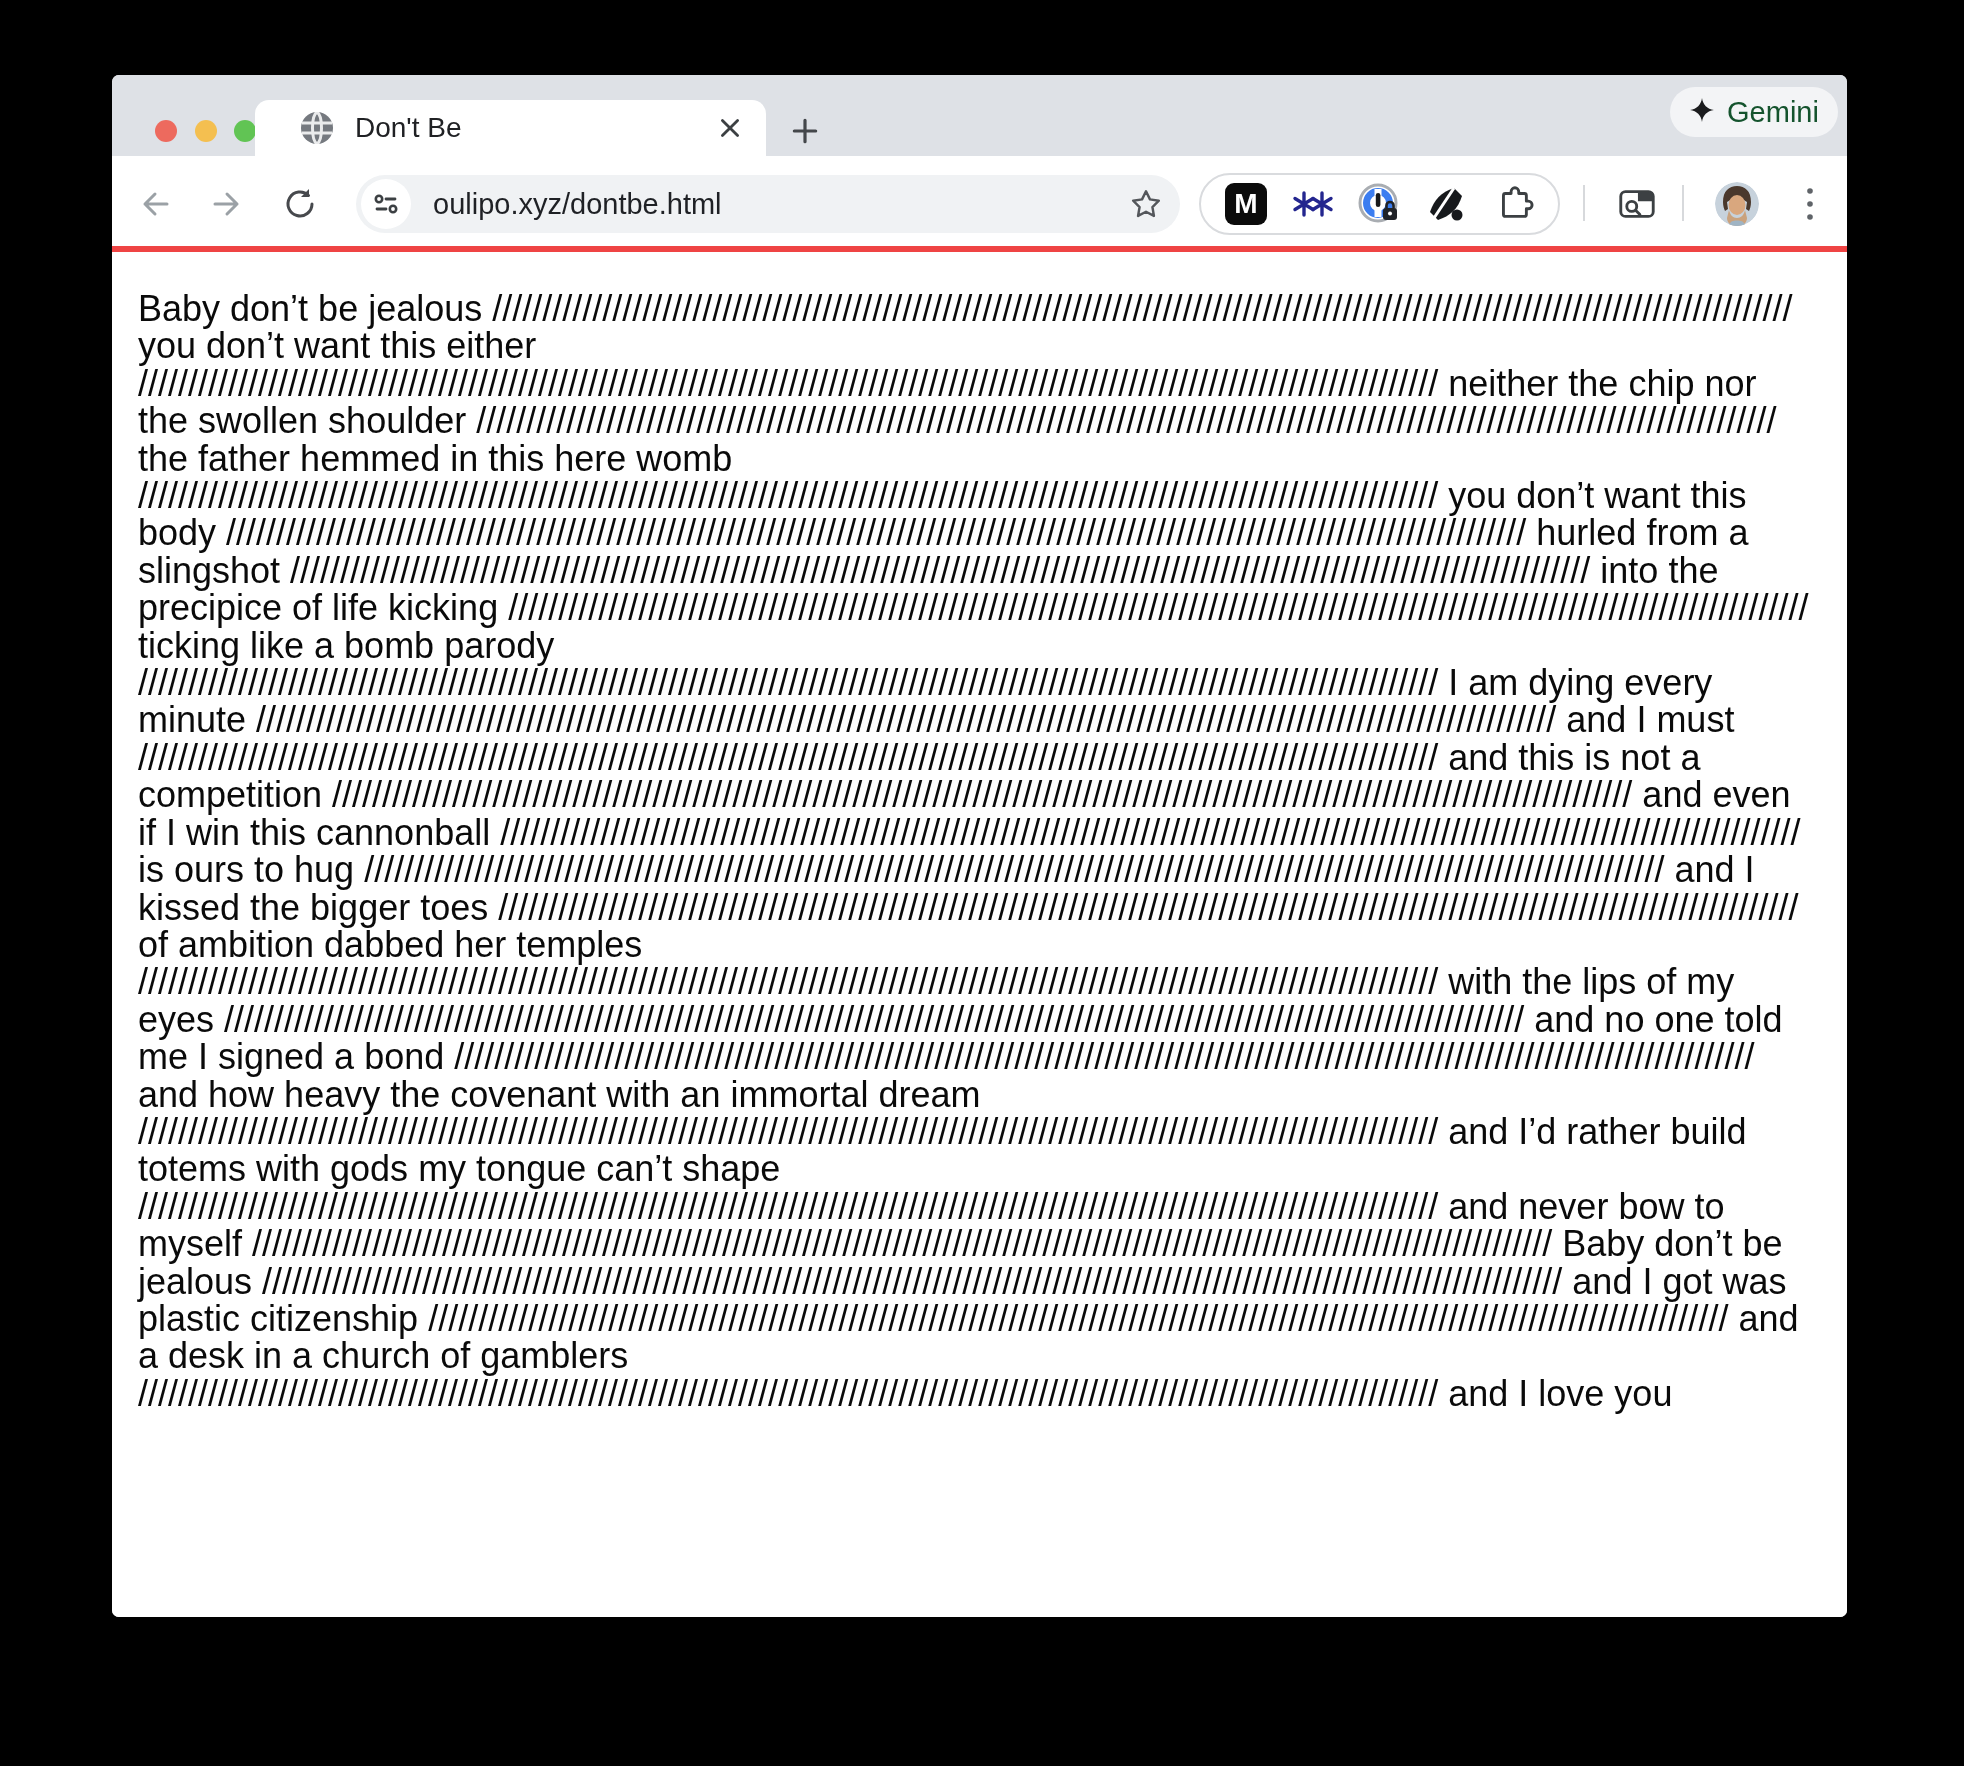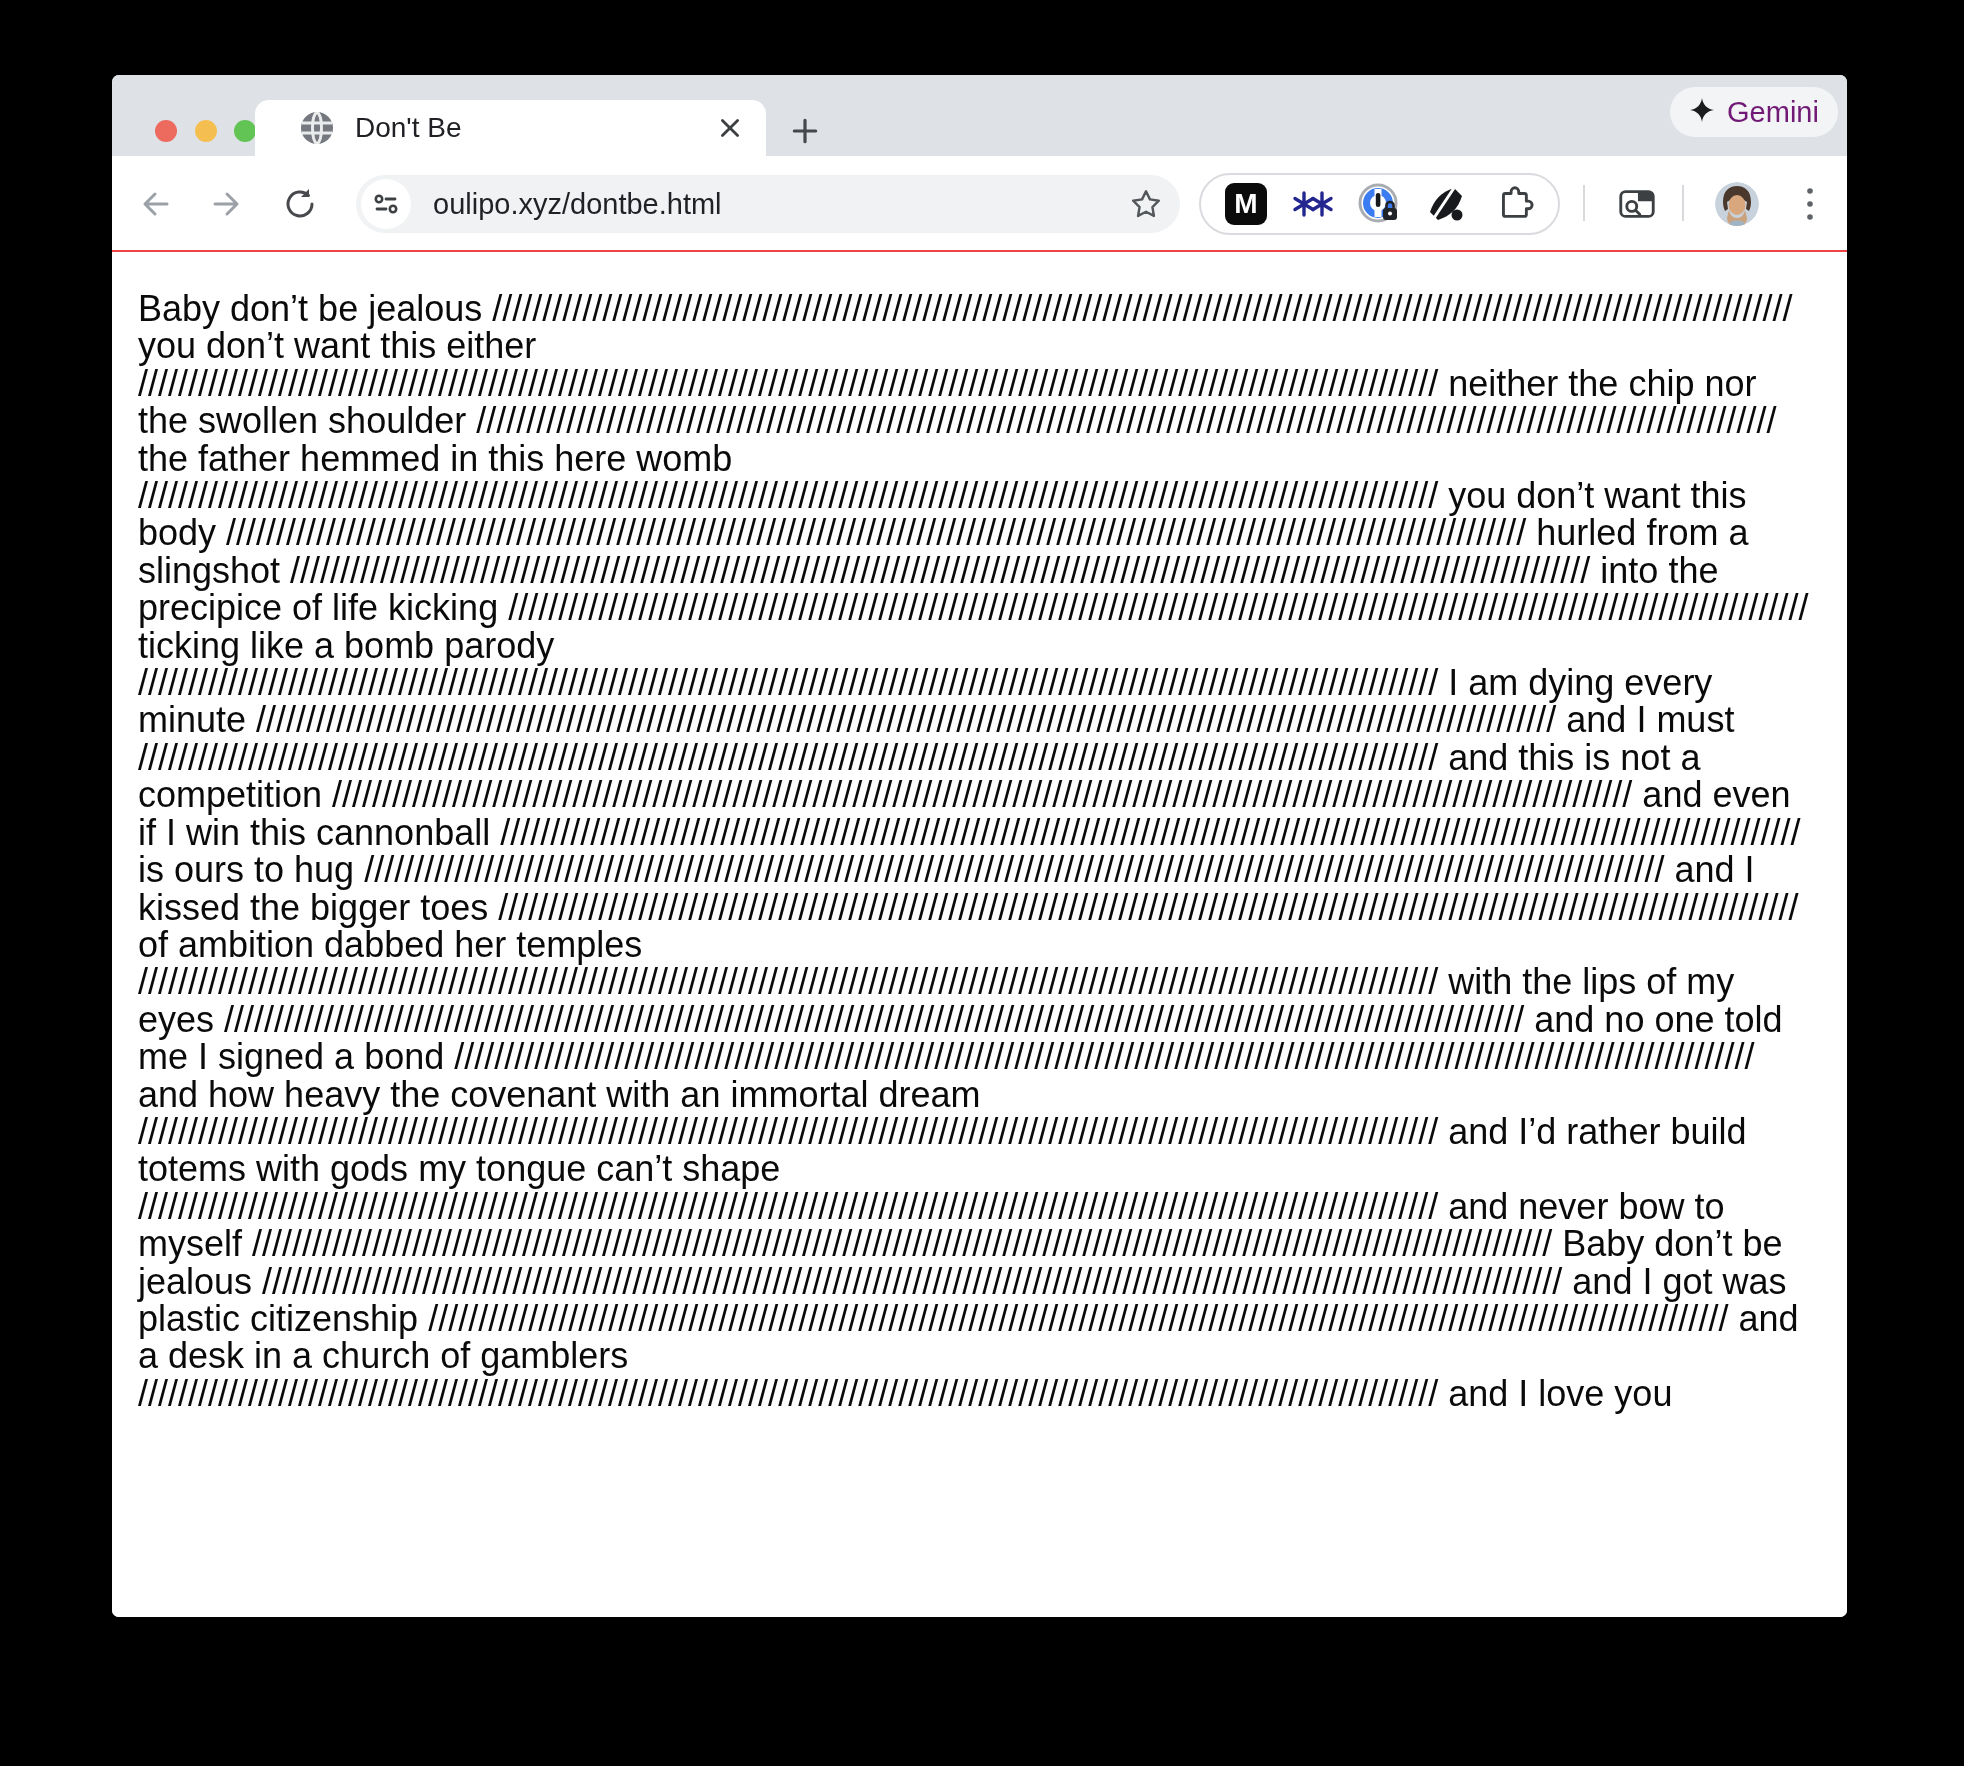--- a/index.html
+++ b/index.html
@@ -23,25 +23,25 @@
                flex:1 1 auto; overflow:hidden; }
   .tab-close { width:40px; height:40px; margin-right:16px; display:flex; align-items:center;
                justify-content:center; border-radius:8px; cursor:pointer; flex:0 0 auto; }
 
   .newtab-btn { position:absolute; left:673px; top:36px; width:40px; height:40px;
                 display:flex; align-items:center; justify-content:center; border-radius:8px; }
 
   .gemini-pill { position:absolute; left:1558px; top:12px; width:168px; height:50px;
                  border-radius:25px; background:#f3f4f6; display:flex; align-items:center;
                  justify-content:center; gap:12px; }
-  .gemini-label { font-size:29px; color:#701a75; }
+  .gemini-label { font-size:29px; color:#14532d; }
 
   
   .toolbar { position:absolute; left:0; top:81px; width:100%; height:96px; background:#fff;
-             border-bottom:2px solid #ef4444; }
+             border-bottom:6px solid #ef4444; }
   .nav-btn { position:absolute; top:28px; width:40px; height:40px; display:flex;
              align-items:center; justify-content:center; border-radius:50%; }
   .nav-back    { left:24px; }
   .nav-forward { left:94px; }
   .nav-reload  { left:168px; }
 
   .omnibox { position:absolute; left:244px; top:19px; width:824px; height:58px;
              border-radius:29px; background:#f0f2f4; display:flex; align-items:center; }
   .site-ctrl { width:50px; height:50px; margin-left:5px; border-radius:50%; background:#fff;
                display:flex; align-items:center; justify-content:center; flex:0 0 auto; }

